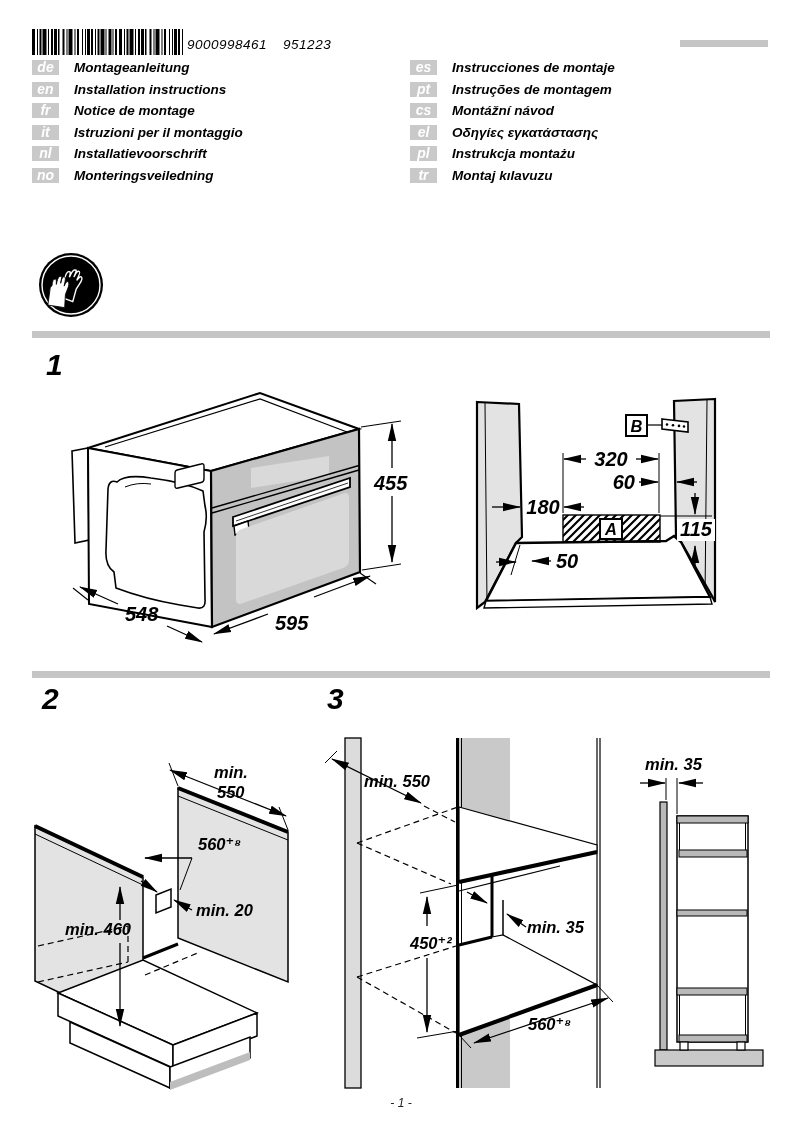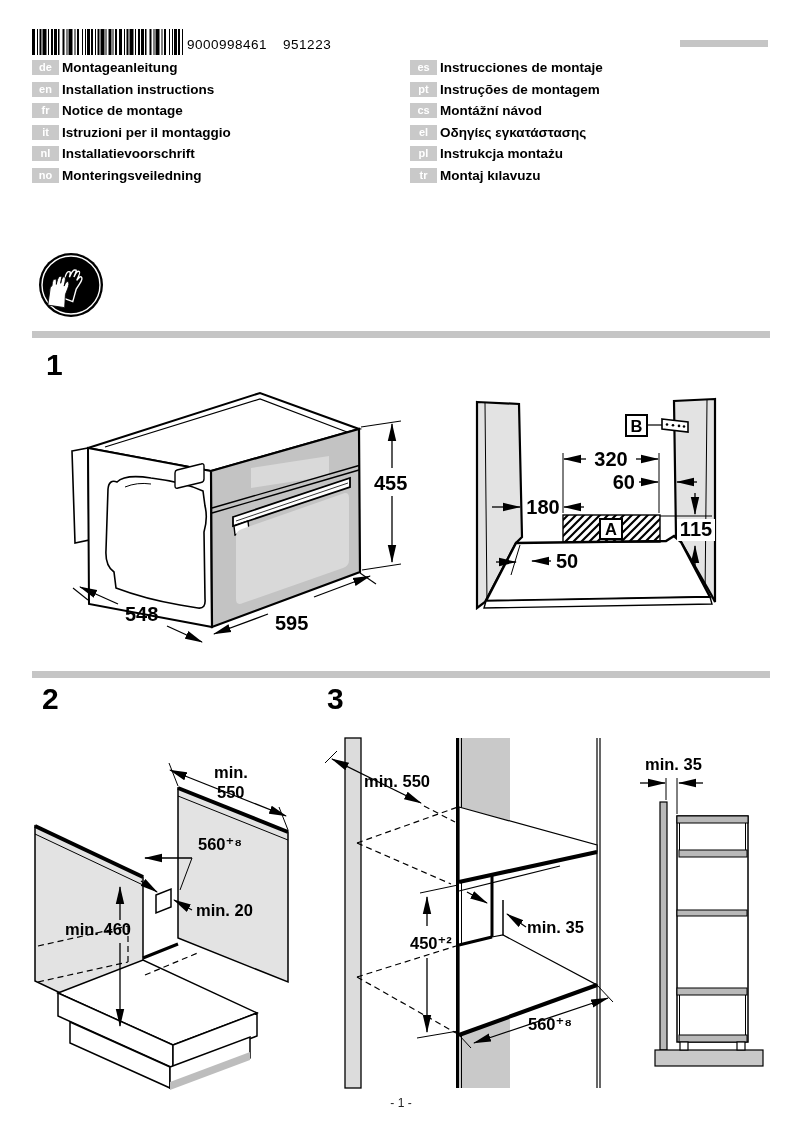--- a/index.html
+++ b/index.html
@@ -1,25 +1,25 @@
 <!DOCTYPE html>
 <html><head>
 <meta charset="utf-8">
 <title>Document</title>
 <style>
   html,body{margin:0;padding:0;background:#fff;}
   .page{position:relative;width:802px;height:1134px;background:#fff;overflow:hidden;
-        font-family:"Liberation Sans","DejaVu Sans",sans-serif;color:#000;}
+        font-family:"Liberation Sans","DejaVu Sans",sans-serif;color:#000;font-style:italic;}
   .abs{position:absolute;}
   .code-text{font-size:13.5px;letter-spacing:.5px;display:flex;gap:16px;}
   .lang-col{display:flex;flex-direction:column;gap:0;}
   .lang-row{display:flex;align-items:center;height:21.5px;}
   .lang-badge{display:inline-block;width:27px;height:15px;line-height:15px;background:#c9c9c9;
-              color:#fff;font-weight:bold;font-size:11px;text-align:center;flex:0 0 27px;}
-  .lang-title{font-weight:bold;font-size:13.5px;margin-left:3px;white-space:nowrap;}
+              color:#fff;font-weight:bold;font-size:14px;text-align:center;flex:0 0 27px;}
+  .lang-title{font-weight:bold;font-size:13.5px;margin-left:15px;white-space:nowrap;}
   .sep{background:#c5c5c5;height:7px;}
   .mark{background:#c5c5c5;}
   .sec-num{font-size:30px;font-weight:bold;line-height:1;}
   .footer{width:802px;text-align:center;font-size:12px;color:#222;}
   svg text{font-family:"Liberation Sans","DejaVu Sans",sans-serif;font-weight:bold;fill:#000;}
   svg .d20{font-size:20px;}
   svg .d17{font-size:16.5px;}
 </style>
 </head>
 <body>

